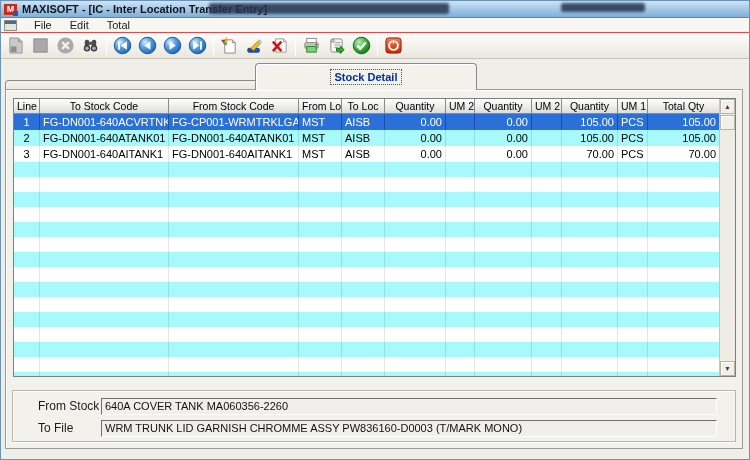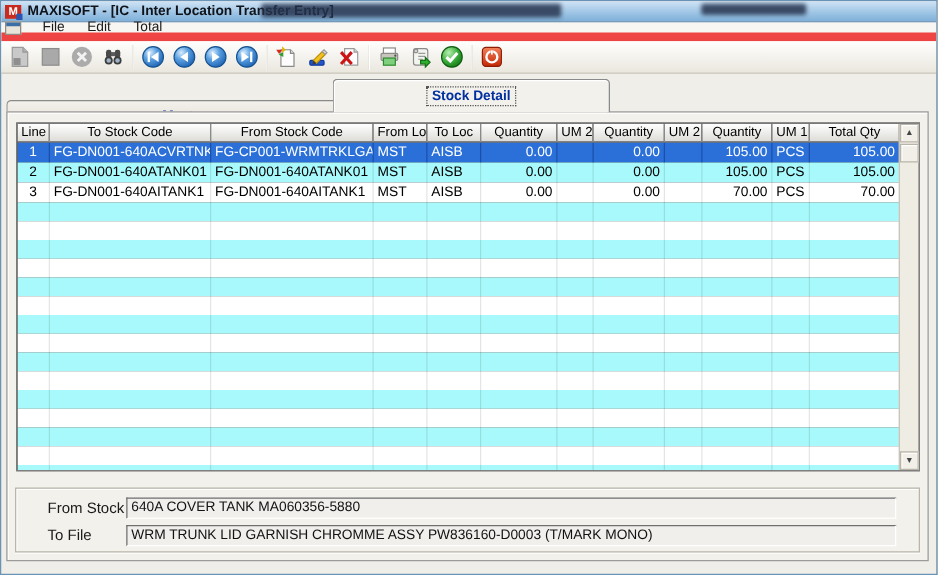--- a/index.html
+++ b/index.html
@@ -16,21 +16,21 @@
                  font-weight:bold; line-height:11px; text-align:center; }
   .app-icon .m::after { content:""; position:absolute; right:-1px; bottom:-1px; width:5px; height:5px; background:#2a56b0; }
   .title-text { font-size:11px; font-weight:bold; color:#10141a; white-space:nowrap;text-align:right; }
   .redact { position:absolute; top:2px; height:11px; background:#26344f; opacity:.85;
             filter:blur(1.5px); border-radius:2px; }
   .redact.r1 { left:208px; width:240px; }
   .redact.r2 { left:560px; width:84px; height:9px; }
 
   
   .menubar { position:absolute; left:0; top:17px; width:100%; height:15px; background:#f7f6f2;
-             border-bottom:7px solid #ef4444; display:flex; align-items:center; }
+             border-bottom:1px solid #ef4444; display:flex; align-items:center; }
   .mdi-icon { width:13px; height:11px; margin:0 8px 0 3px; background:#e8e4da; border:1px solid #8f8c84; position:relative; }
   .mdi-icon::before { content:""; position:absolute; left:0; top:0; right:0; height:3px; background:#3b6ea5; }
   .menu-item { font-size:11px; color:#1a1a1a; padding:0 9px; line-height:15px; cursor:default; }
 
   
   .toolbar { position:absolute; left:0; top:32px; width:100%; height:26px;
              background:linear-gradient(#fefefd, #eae7de); border-bottom:1px solid #c8c4b8;
              display:flex; align-items:center; padding-left:2px; }
   .tbtn { width:25px; height:24px; display:flex; align-items:center; justify-content:center;
           border:1px solid transparent; border-radius:2px; }
@@ -40,21 +40,21 @@
   
   .tabstrip { position:absolute; left:4px; top:62px; width:742px; height:26px; }
   .tab { position:absolute; top:2px; height:24px; border:1px solid #8a8a8a; border-bottom:none;
          border-radius:4px 4px 0 0; background:linear-gradient(#f2f0ea, #e2dfd6);
          display:flex; align-items:center; justify-content:center; }
   .tab.active { top:0; height:27px; background:#f3f1ec; z-index:3;
                 box-shadow:inset 1px 1px 0 #ffffff; }
   .tab-label { font-size:11px; font-weight:bold; color:#002fa0; padding:1px 4px; }
   .tab.active .tab-label { outline:1px dotted #555; }
   .tab.master { left:0; width:285px;margin-top:15px; }
-  .tab.stock  { left:261px; width:222px;justify-content:center; }
+  .tab.stock  { left:250px; width:222px;justify-content:center; }
 
   
   .panel { position:absolute; left:4px; top:88px; width:738px; height:360px; background:#f3f1ec;
            border:1px solid #9b9b9b; box-shadow:inset 1px 1px 0 #fff; z-index:2; }
 
   
   .grid { position:absolute; left:7px; top:8px; width:723px; height:279px; background:#404040;
           border:1px solid #7f7f7f; overflow:hidden; }
   .grid-inner { position:absolute; left:0; top:0; width:706px; height:100%; overflow:hidden; }
   .grid-row { display:grid; grid-template-columns:26px 129px 130px 43px 43px 61px 29px 57px 30px 56px 30px 72px; }
@@ -542,21 +542,21 @@
       <div class="vscroll">
         <div class="sbtn up">▲</div>
         <div class="sthumb"></div>
         <div class="sbtn down">▼</div>
       </div>
     </div>
 
     <div class="footer">
       <div class="frow r1">
         <div class="flabel">From Stock</div>
-        <div class="ffield">640A COVER TANK MA060356-5880</div>
+        <div class="ffield">640A COVER TANK MA060356-2260</div>
       </div>
       <div class="frow r2">
         <div class="flabel">To File</div>
         <div class="ffield">WRM TRUNK LID GARNISH CHROMME ASSY PW836160-D0003 (T/MARK MONO)</div>
       </div>
     </div>
 
   </div>
 </div>
 

